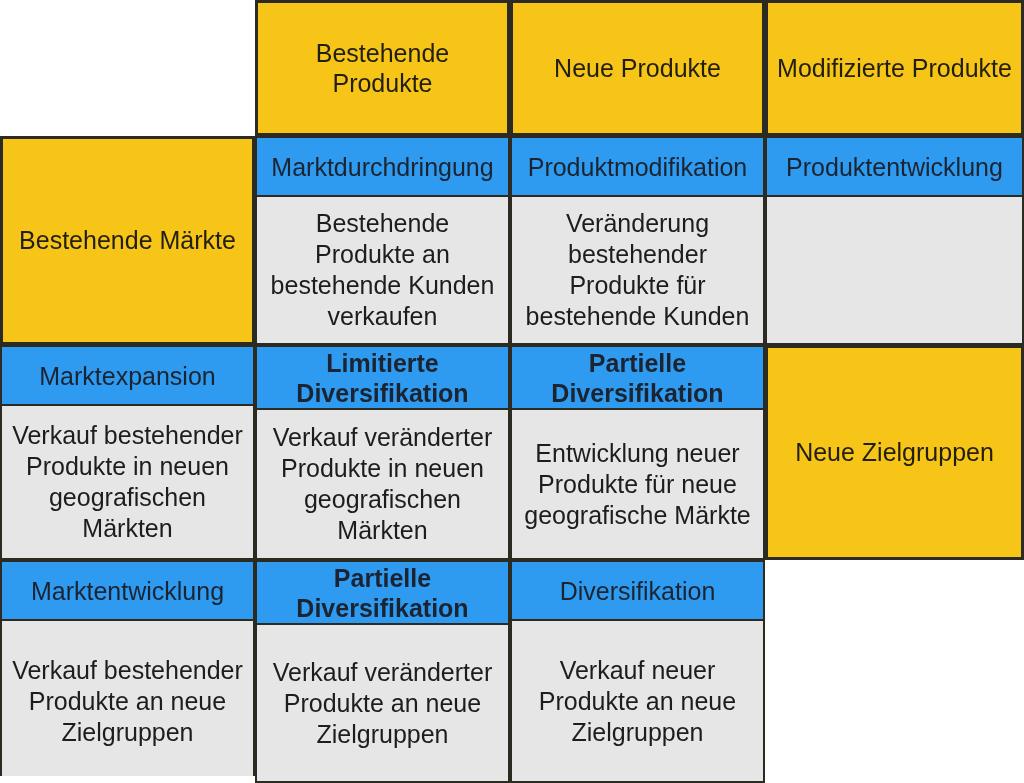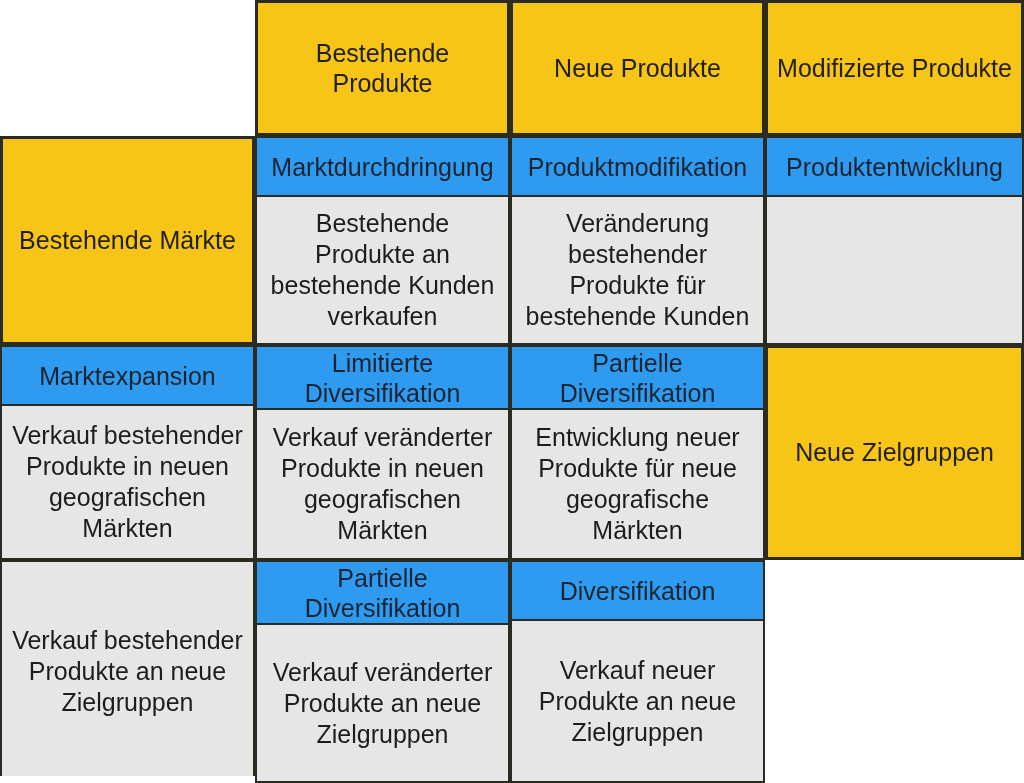--- a/index.html
+++ b/index.html
@@ -76,21 +76,21 @@
     line-height: 1.2;
     display: flex;
     align-items: center;
     justify-content: center;
     padding: 4px 6px;
     box-sizing: border-box;
     border-bottom: 2px solid #2B2B22;
     flex: none;
   }
   .strategy-title.one-line { height: 59px; }
-  .strategy-title.two-line { height: 63px; }
+  .strategy-title.two-line { height: 63px; font-weight: bold; }
   .strategy-desc {
     flex: 1 1 auto;
     background: #E6E6E6;
     color: #1d1d1d;
     text-align: center;
     font-size: 25px;
     line-height: 1.24;
     display: flex;
     align-items: center;
     justify-content: center;
@@ -159,27 +159,28 @@
       <div class="strategy-desc">Verkauf veränderter
 Produkte in neuen
 geografischen
 Märkten</div>
     </div>
     <div class="cell strategy-cell">
       <div class="strategy-title two-line" style="white-space:pre-line">Partielle
 Diversifikation</div>
       <div class="strategy-desc">Entwicklung neuer
 Produkte für neue
-geografische Märkten</div>
+geografische Märkte</div>
     </div>
 
     <div class="cell row-header">
       <span style="white-space:pre-line">Neue Zielgruppen</span>
     </div>
     <div class="cell strategy-cell">
+      <div class="strategy-title one-line" style="white-space:pre-line">Marktentwicklung</div>
       <div class="strategy-desc">Verkauf bestehender
 Produkte an neue
 Zielgruppen</div>
     </div>
     <div class="cell strategy-cell">
       <div class="strategy-title two-line" style="white-space:pre-line">Partielle
 Diversifikation</div>
       <div class="strategy-desc">Verkauf veränderter
 Produkte an neue
 Zielgruppen</div>

